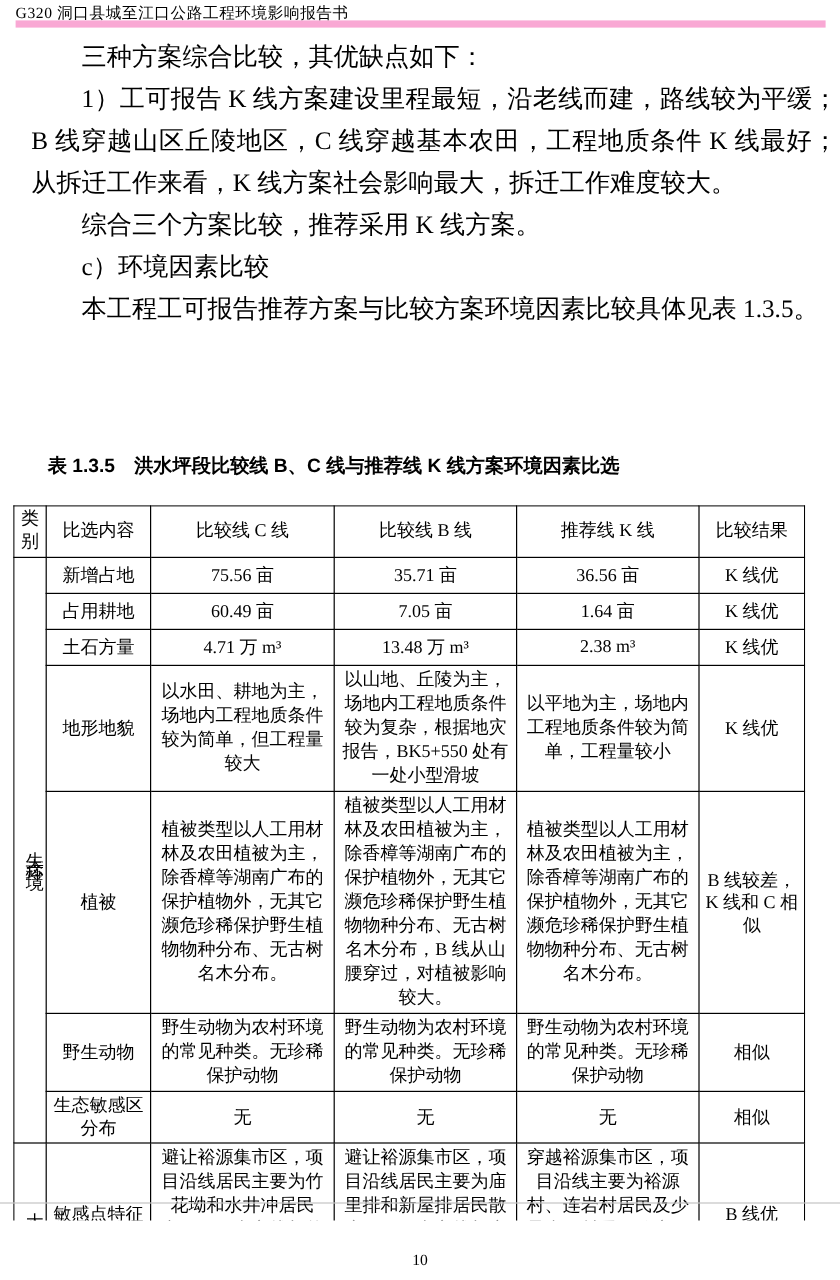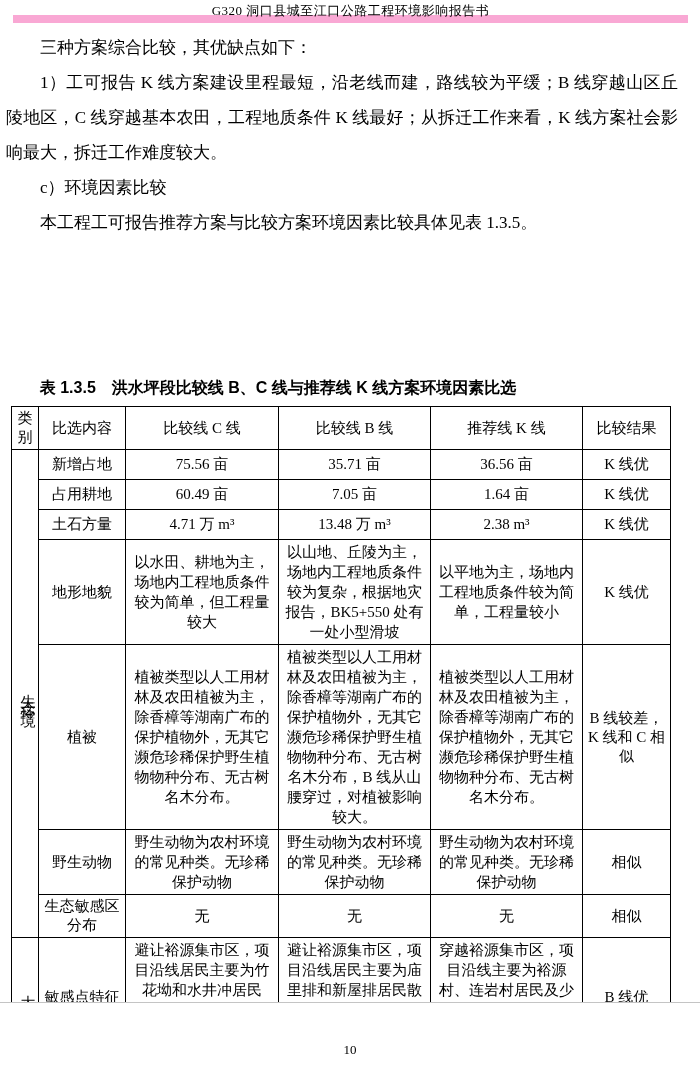--- a/index.html
+++ b/index.html
@@ -9,42 +9,42 @@
     width:700px; height:1067px;
     margin:0 auto;
     background:#ffffff;
     color:#000;
     font-family:"Liberation Serif","DejaVu Serif",serif;
     overflow:hidden;
   }
   .doc-header {
     position:absolute; top:2px; left:13px; right:12px;
     height:21px;
-    text-align:center;
+    text-align:left;
     font-size:13px;
     letter-spacing:0.5px;
-    border-bottom:8px solid #f9a8d4;
+    border-bottom:6px solid #f9a8d4;
     padding-bottom:3px;
   }
   .body-block {
-    position:absolute; top:30px; left:6px; width:672px;
-    font-size:17px;
+    position:absolute; top:30px; left:26px; width:672px;
+    font-size:21px;
     line-height:35px;
     text-align:justify;
   }
   .body-block p { text-indent:2em; }
   .table-title {
     position:absolute; top:378px; left:0; width:556px;
     text-align:center;
     font-family:"Liberation Sans","DejaVu Sans",sans-serif;
     font-weight:bold;
     font-size:16px;
   }
   .table-clip {
-    position:absolute; top:406px; left:11px; width:660px; height:596px;
+    position:absolute; top:421px; left:11px; width:660px; height:596px;
     overflow:hidden;
   }
   table.cmp {
     border-collapse:collapse;
     table-layout:fixed;
     width:659px;
   }
   table.cmp th, table.cmp td {
     border:1px solid #000;
     text-align:center;
@@ -86,20 +86,21 @@
 
 <div class="page">
 
   <div class="doc-header">
     <span>G320 洞口县城至江口公路工程环境影响报告书</span>
   </div>
 
   <div class="body-block">
     <p>三种方案综合比较，其优缺点如下：</p>
     <p>1）工可报告 K 线方案建设里程最短，沿老线而建，路线较为平缓；B 线穿越山区丘陵地区，C 线穿越基本农田，工程地质条件 K 线最好；从拆迁工作来看，K 线方案社会影响最大，拆迁工作难度较大。</p>
+    <p>综合三个方案比较，推荐采用 K 线方案。</p>
     <p>c）环境因素比较</p>
     <p>本工程工可报告推荐方案与比较方案环境因素比较具体见表 1.3.5。</p>
   </div>
 
   <div class="table-title">表 1.3.5　洪水坪段比较线 B、C 线与推荐线 K 线方案环境因素比选</div>
 
   <div class="table-clip">
     <table class="cmp">
       <colgroup>
         <col style="width:27px">

